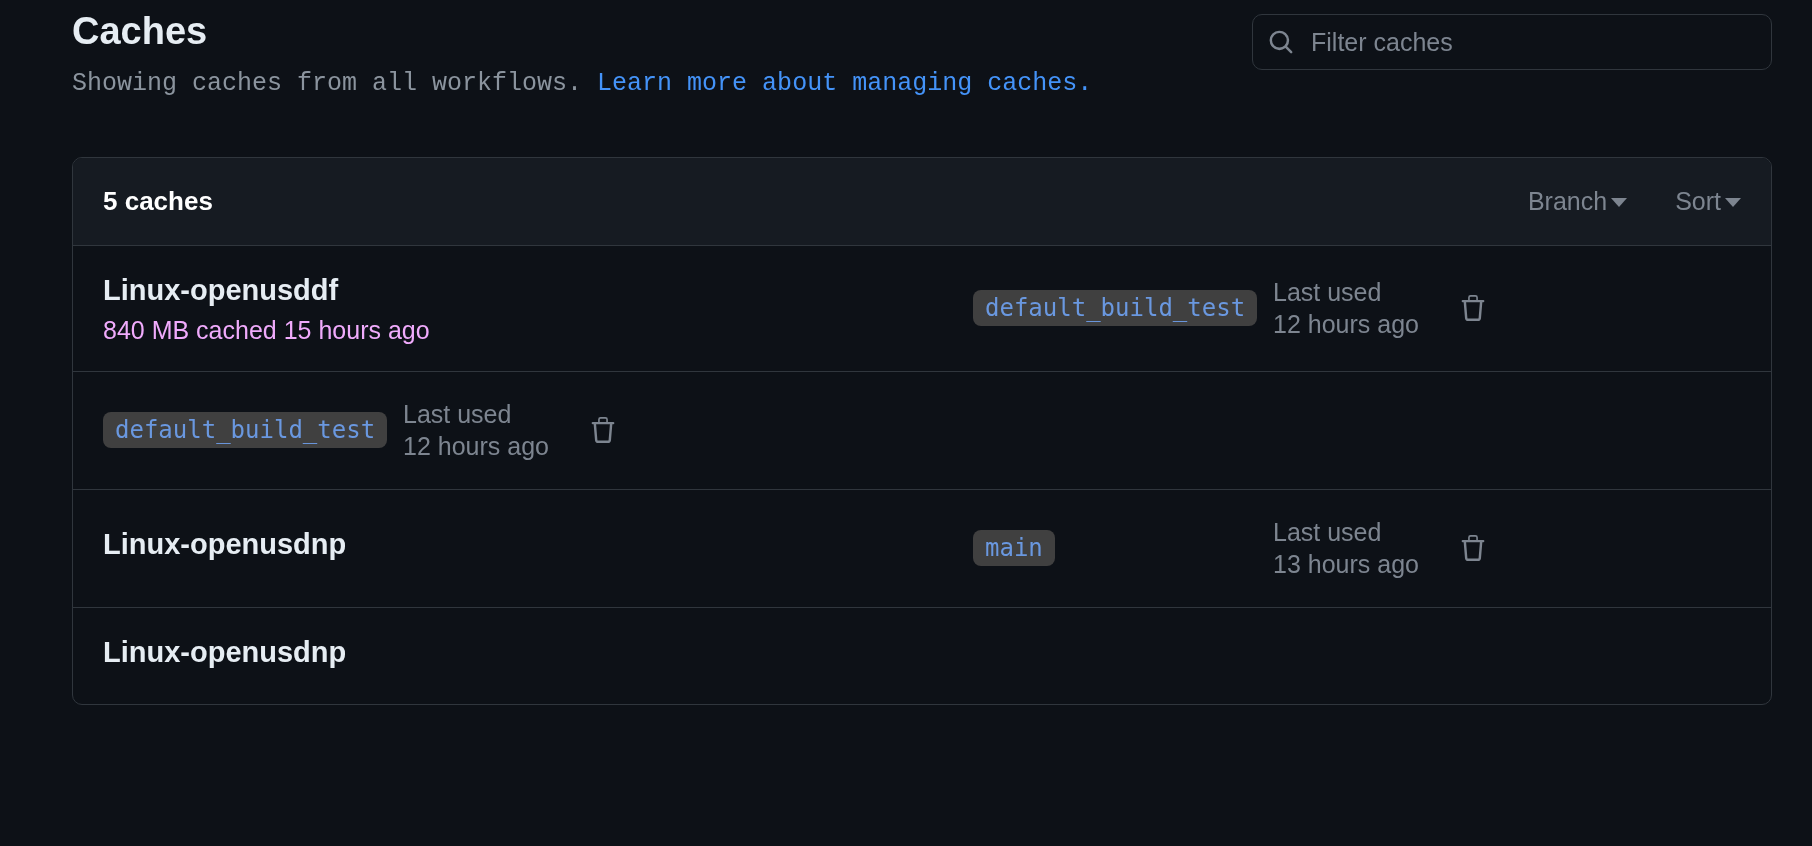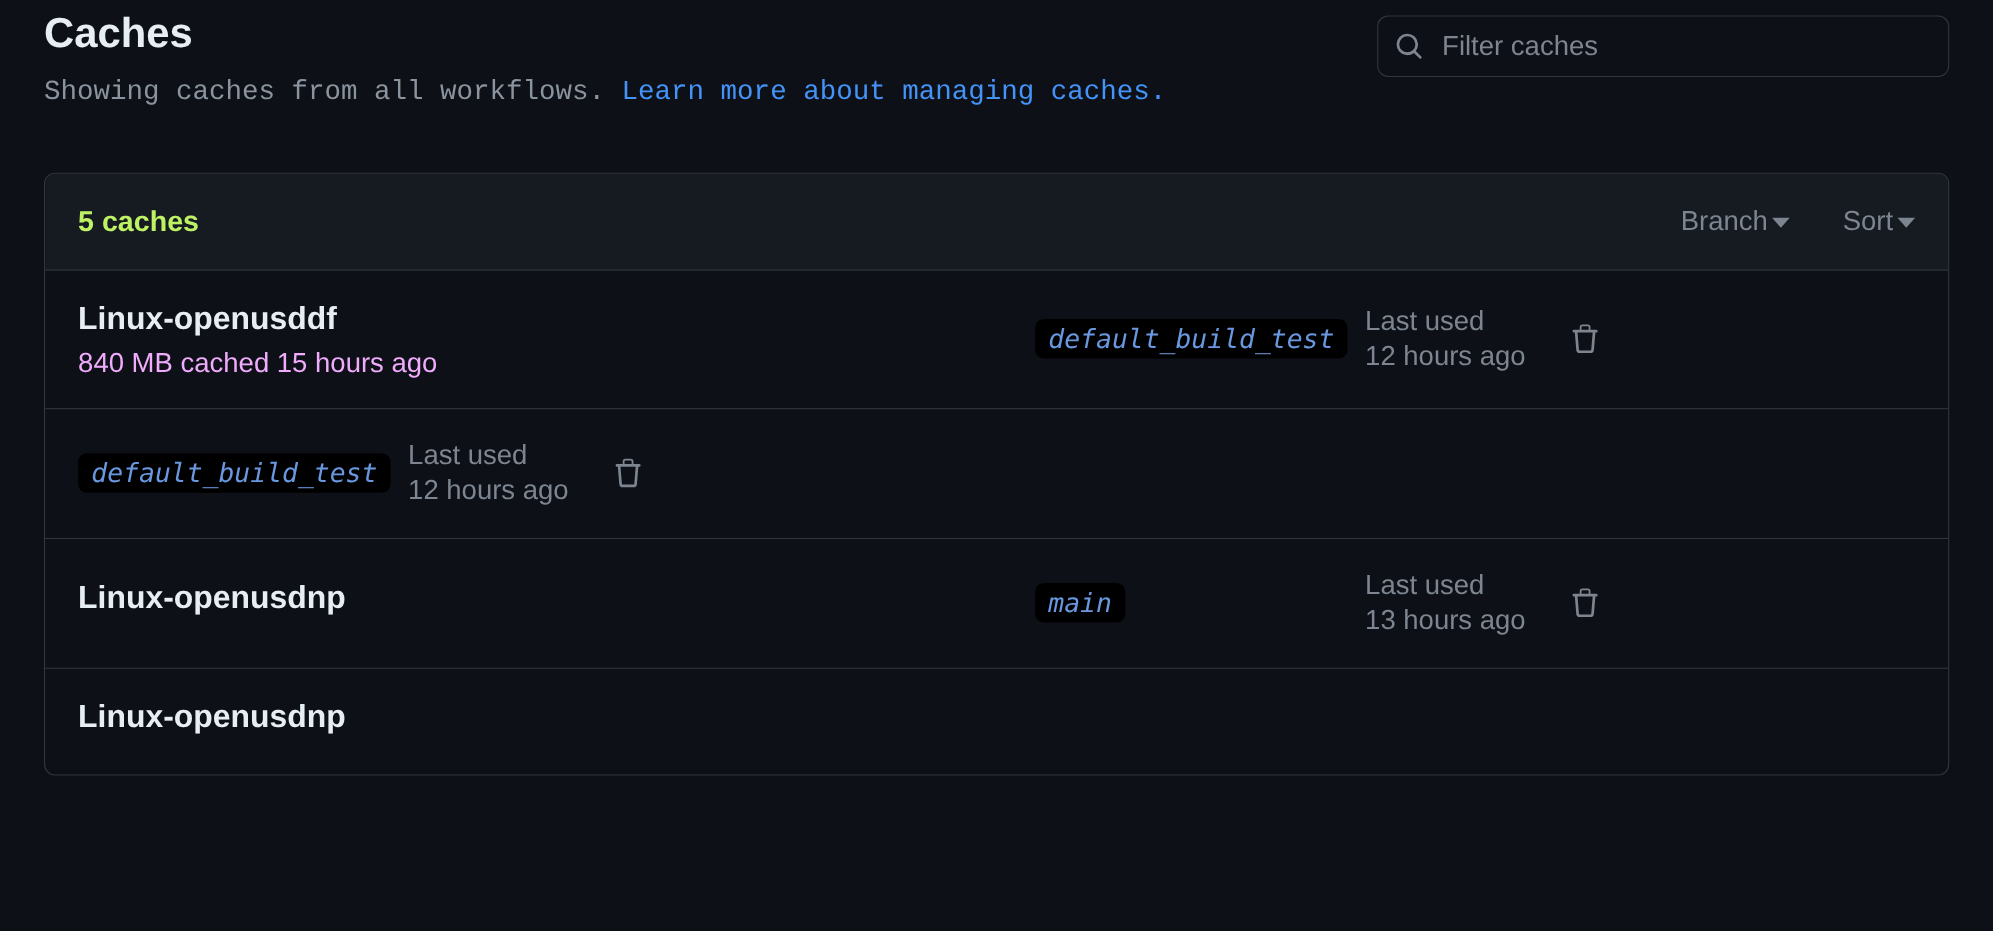--- a/index.html
+++ b/index.html
@@ -6,20 +6,21 @@
   html, body {
     width: 1812px;
     height: 846px;
     background: #0d1117;
     color: #e6edf3;
     font-family: -apple-system, BlinkMacSystemFont, "Segoe UI", Helvetica, Arial, sans-serif;
     overflow: hidden;
   }
   .page {
     padding: 10px 40px 0 40px;
+    margin-left: 32px;
   }
   .header-row {
     display: flex;
     justify-content: space-between;
     align-items: flex-start;
   }
   .header-left { flex: 1; }
   .page-title {
     font-size: 38px;
     font-weight: 600;
@@ -74,21 +75,21 @@
     display: flex;
     align-items: center;
     justify-content: space-between;
     background: #161b22;
     padding: 28px 30px;
     border-bottom: 1px solid #30363d;
   }
   .panel-count {
     font-size: 26px;
     font-weight: 600;
-    color: #bef264;
+    color: #ffffff;
   }
   .panel-filters {
     display: flex;
     gap: 48px;
     align-items: center;
   }
   .filter-btn {
     display: inline-flex;
     align-items: center;
     gap: 4px;
@@ -130,28 +131,27 @@
   }
 
   .branch-col {
     flex: 0 0 auto;
     width: 300px;
     display: flex;
     justify-content: flex-start;
   }
   .branch-pill {
     display: inline-block;
-    background: #000000;
+    background: #404040;
     color: #6a98e0;
     font-family: ui-monospace, SFMono-Regular, Menlo, Consolas, monospace;
     font-size: 24px;
     padding: 4px 12px;
     border-radius: 8px;
     white-space: nowrap;
-    font-style: italic;
   }
 
   .lastused-col {
     flex: 0 0 auto;
     width: 180px;
     color: #7d8590;
     font-size: 25px;
     line-height: 1.3;
   }
 

